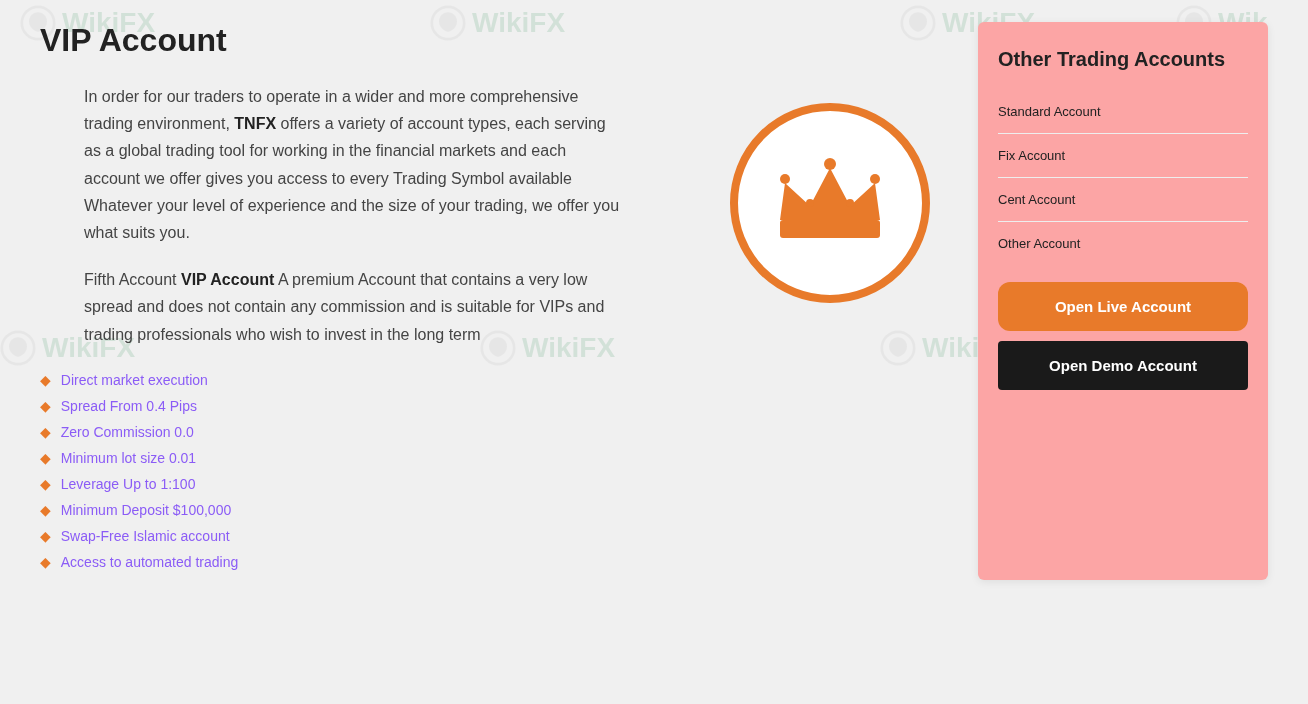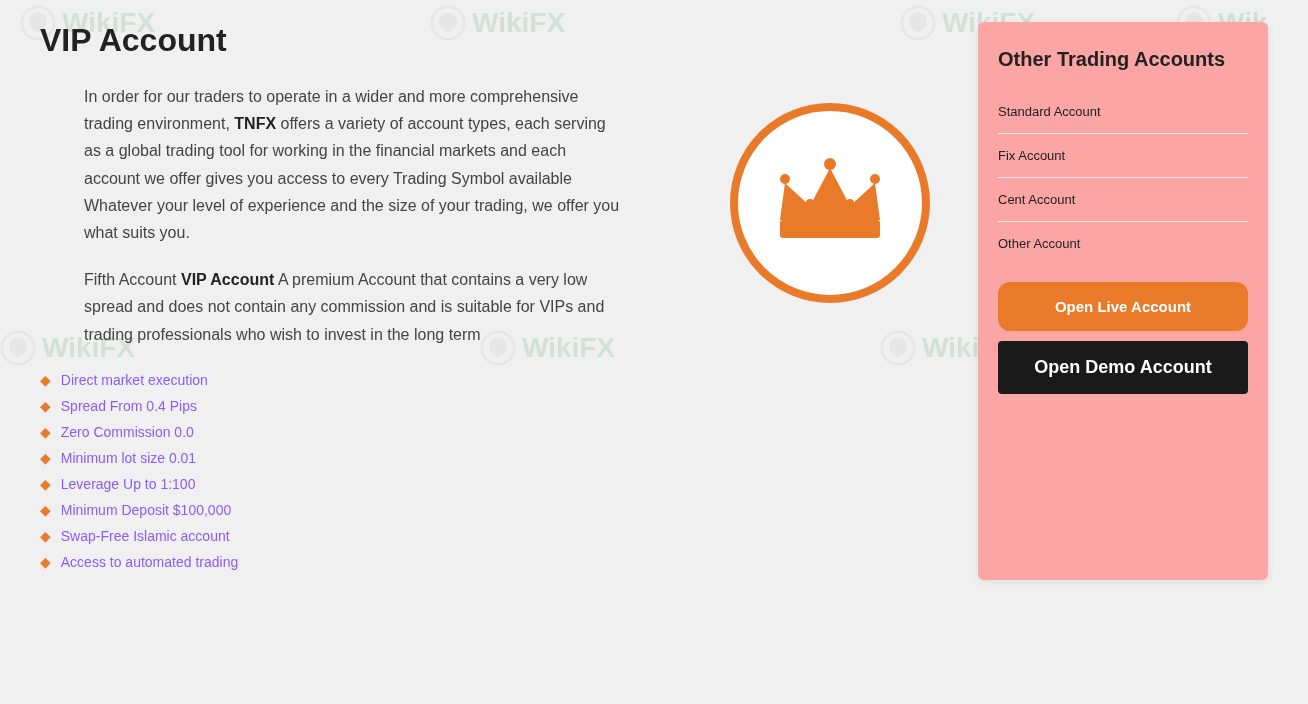--- a/index.html
+++ b/index.html
@@ -162,21 +162,21 @@
       margin-top: 17px;
       margin-bottom: 10px;
     }
 
     .btn-demo {
       display: block;
       width: 100%;
       padding: 16px;
       background: #1a1a1a;
       color: white;
-      font-size: 18px;
+      font-size: 15px;
       font-weight: bold;
       border: none;
       border-radius: 4px;
       cursor: pointer;
       text-align: center;
     }
 
     .content-row {
       display: flex;
       gap: 30px;

